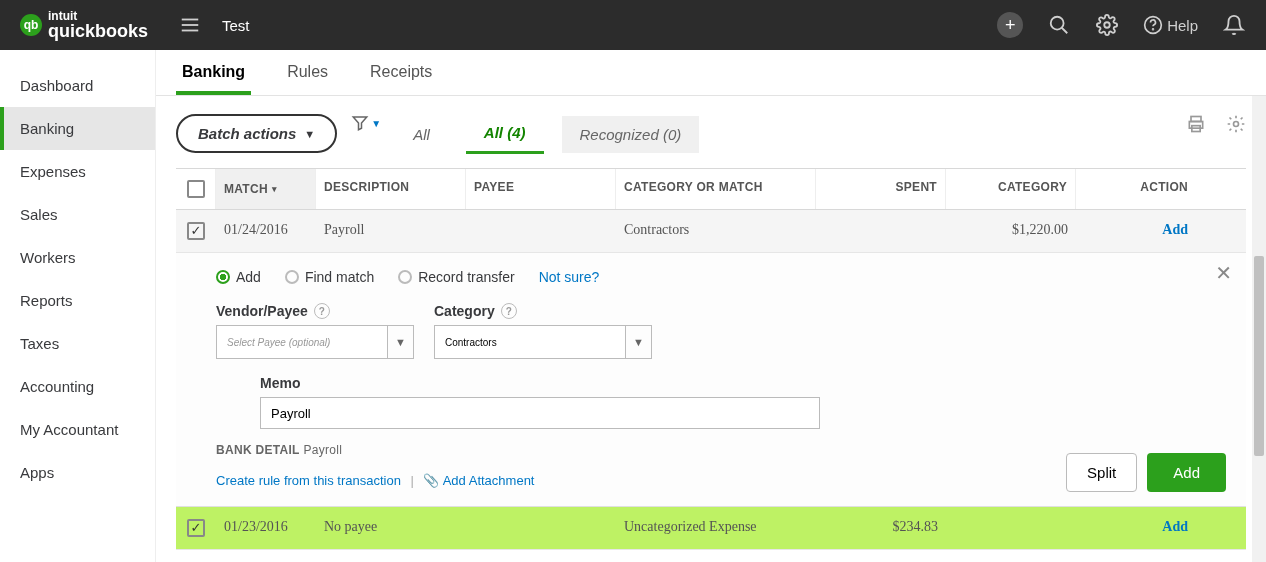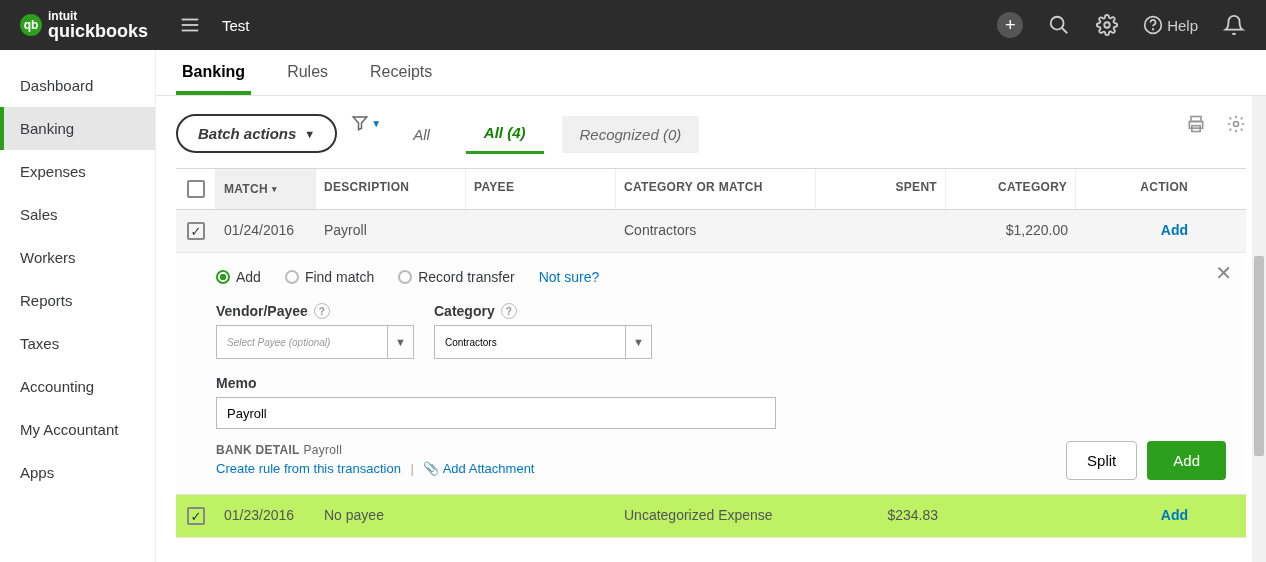--- a/index.html
+++ b/index.html
@@ -47,21 +47,21 @@
 
   
   .table { margin-top: 14px; width:100%; border-top:1px solid #d8d8d8; }
   .thead { display:grid; grid-template-columns: 40px 100px 150px 150px 200px 130px 130px 120px; background:#fff; border-bottom:1px solid #d8d8d8; font-size:12px; font-weight:700; color:#555; letter-spacing:0.3px; }
   .thead > div { padding: 11px 8px; border-right:1px solid #eee; }
   .th-date { background:#f0f0f0; display:flex; align-items:center; gap:4px; }
   .th-right { text-align:right; }
   .th-action { text-align:right; border-right:none !important; }
 
   .trow { display:grid; grid-template-columns: 40px 100px 150px 150px 200px 130px 130px 120px; border-bottom:1px solid #e6e6e6; font-size:14px; color:#545454; background:#bef264; }
-  .trow > div { padding: 12px 8px; }
+  .trow > div { padding: 12px 8px; font-family: Liberation Serif, serif; }
   .trow .td-right { text-align:right; }
   .trow .td-action { text-align:right; color:#0077c5; font-weight:600; cursor:pointer; }
   .trow.expanded { background:#f5f5f5; }
 
   .check { width:18px; height:18px; border:2px solid #888; border-radius:2px; display:inline-flex; align-items:center; justify-content:center; cursor:pointer; }
   .check.checked::after { content:'✓'; font-size:13px; color:#333; }
 
   
   .expand { background:#fdfdfd; border-bottom:1px solid #e0e0e0; padding: 16px 40px 18px 40px; position:relative; }
   .exp-close { position:absolute; top:8px; right:14px; font-size:20px; color:#888; cursor:pointer; }
@@ -71,26 +71,26 @@
   .radio.selected .dot { border-color:#2ca01c; background: radial-gradient(circle, #2ca01c 45%, #fff 50%); }
   .not-sure { color:#0077c5; cursor:pointer; }
 
   .fields { display:flex; gap:20px; margin-bottom:16px; }
   .field label { font-size:14px; font-weight:600; display:flex; align-items:center; gap:6px; margin-bottom:6px; }
   .qmark { width:16px;height:16px;border:1px solid #bbb;border-radius:50%;display:inline-flex;align-items:center;justify-content:center;font-size:10px;color:#999; cursor:help;}
   .combo { display:flex; border:1px solid #bbb; height:34px; }
   .combo input { border:none; padding:0 10px; font-size:10px; width:170px; outline:none; font-style:normal; }
   .combo input::placeholder { font-style:italic; color:#999; }
   .combo .drop { width:26px; border-left:1px solid #bbb; display:flex; align-items:center; justify-content:center; cursor:pointer; color:#666; font-size:11px;}
-  .memo-field { margin-bottom:14px; }
+  .memo-field { margin-bottom:14px;margin-left:44px; }
   .memo-field input { width:560px; height:32px; border:1px solid #bbb; padding:0 10px; font-size:13px; }
 
   .bank-detail { font-size:12px; color:#666; letter-spacing:0.3px; }
   .bank-detail strong { font-weight:700; }
-  .link-row { margin-top:4px; font-size:13px; }
+  .link-row { margin-top:16px; font-size:13px; }
   .link-row a { color:#0077c5; text-decoration:none; cursor:pointer; }
   .sep { color:#aaa; margin:0 6px; }
 
   .exp-buttons { position:absolute; right:20px; bottom:14px; display:flex; gap:10px; }
   .btn { padding: 10px 20px; font-size:15px; border-radius:4px; cursor:pointer; border:1px solid #bbb; background:#fff; }
   .btn.primary { background:#2ca01c; color:#fff; border:none; font-weight:500; padding:10px 26px; }
 
   
   .vscroll { position:absolute; right:0; top:46px; bottom:0; width:14px; background:#f1f1f1; }
   .vscroll .thumb { position:absolute; left:2px; right:2px; top:160px; height:200px; background:#c0c0c0; border-radius:2px; }

